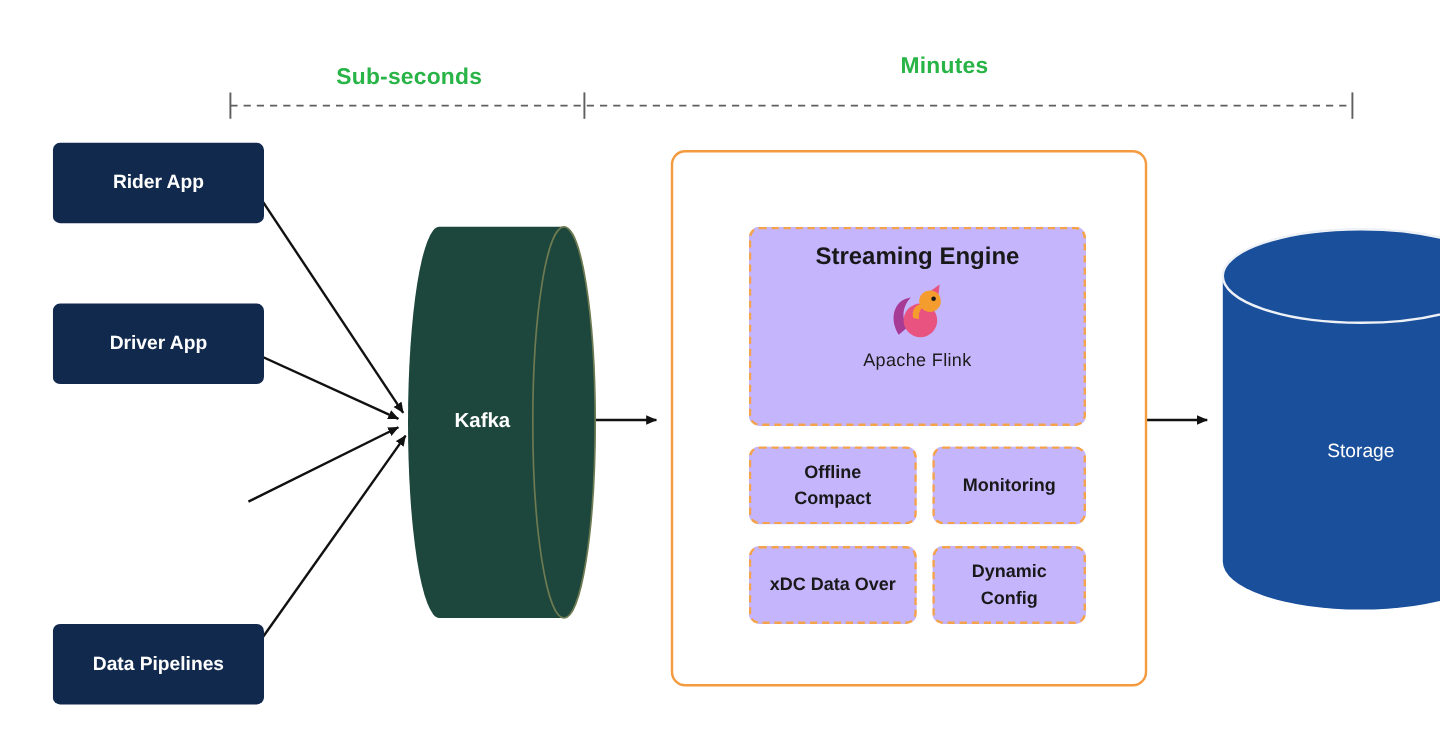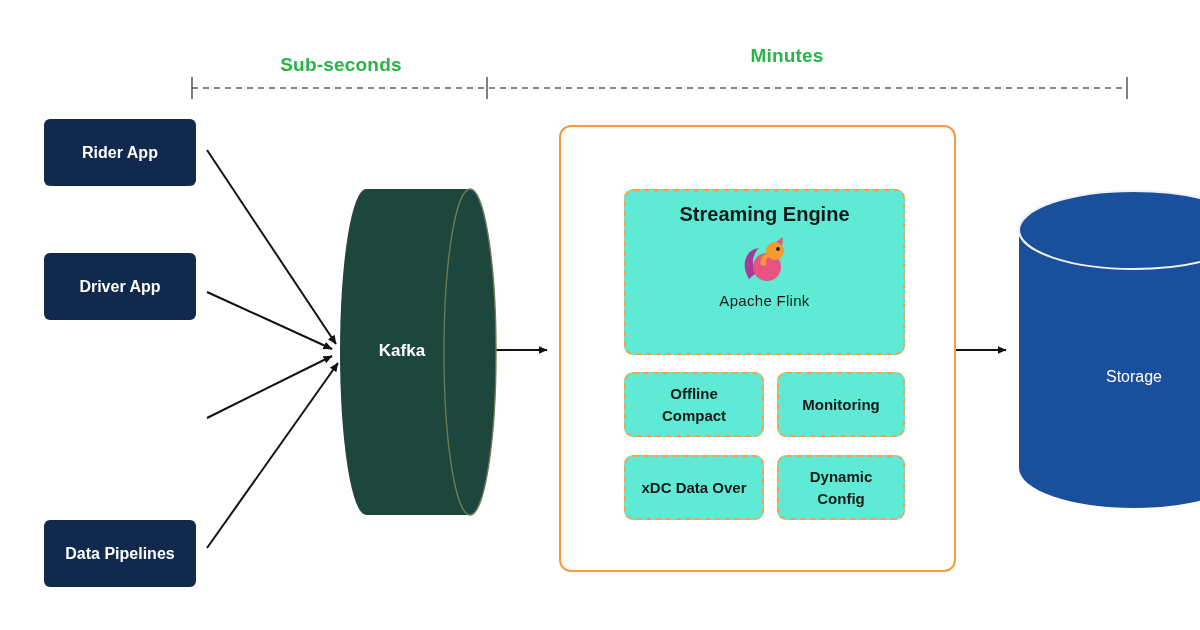--- a/index.html
+++ b/index.html
@@ -16,42 +16,42 @@
   
   .tl-label{
     position:absolute;
     width:260px;text-align:center;
     font-size:19px;font-weight:bold;color:#28b446;
     letter-spacing:.2px;
   }
 
   
   .src{
-    position:absolute;left:0;width:152px;height:67px;
+    position:absolute;left:0;width:176px;height:67px;
     background:#12294e;border-radius:6px;
     display:flex;align-items:center;justify-content:center;
     color:#ffffff;font-size:16px;font-weight:bold;
   }
 
   
   .cyl-label{
     position:absolute;text-align:center;color:#ffffff;
   }
   .kafka-label{left:298px;top:341px;width:120px;font-size:17px;font-weight:bold;}
   .storage-label{left:1000px;top:368px;width:180px;font-size:16px;font-weight:400;}
 
   
   .engine{
     position:absolute;left:515px;top:125px;width:393px;height:443px;
     border:2px solid #f49a3f;border-radius:12px;background:#ffffff;
   }
   .dashed-box{
     position:absolute;
     border:2px dashed #f4a34c;border-radius:9px;
-    background:#5eead4;
+    background:#c4b5fd;
     box-sizing:border-box;
   }
   .streaming{left:580px;top:189px;width:281px;height:166px;text-align:center;}
   .streaming-title{
     margin-top:12px;font-size:20px;font-weight:bold;color:#191919;
   }
   .flink-logo-wrap{margin-top:4px;height:62px;display:flex;align-items:center;justify-content:center;}
   .streaming-caption{font-size:15px;color:#1c1c1c;letter-spacing:.3px;}
 
   .module{

